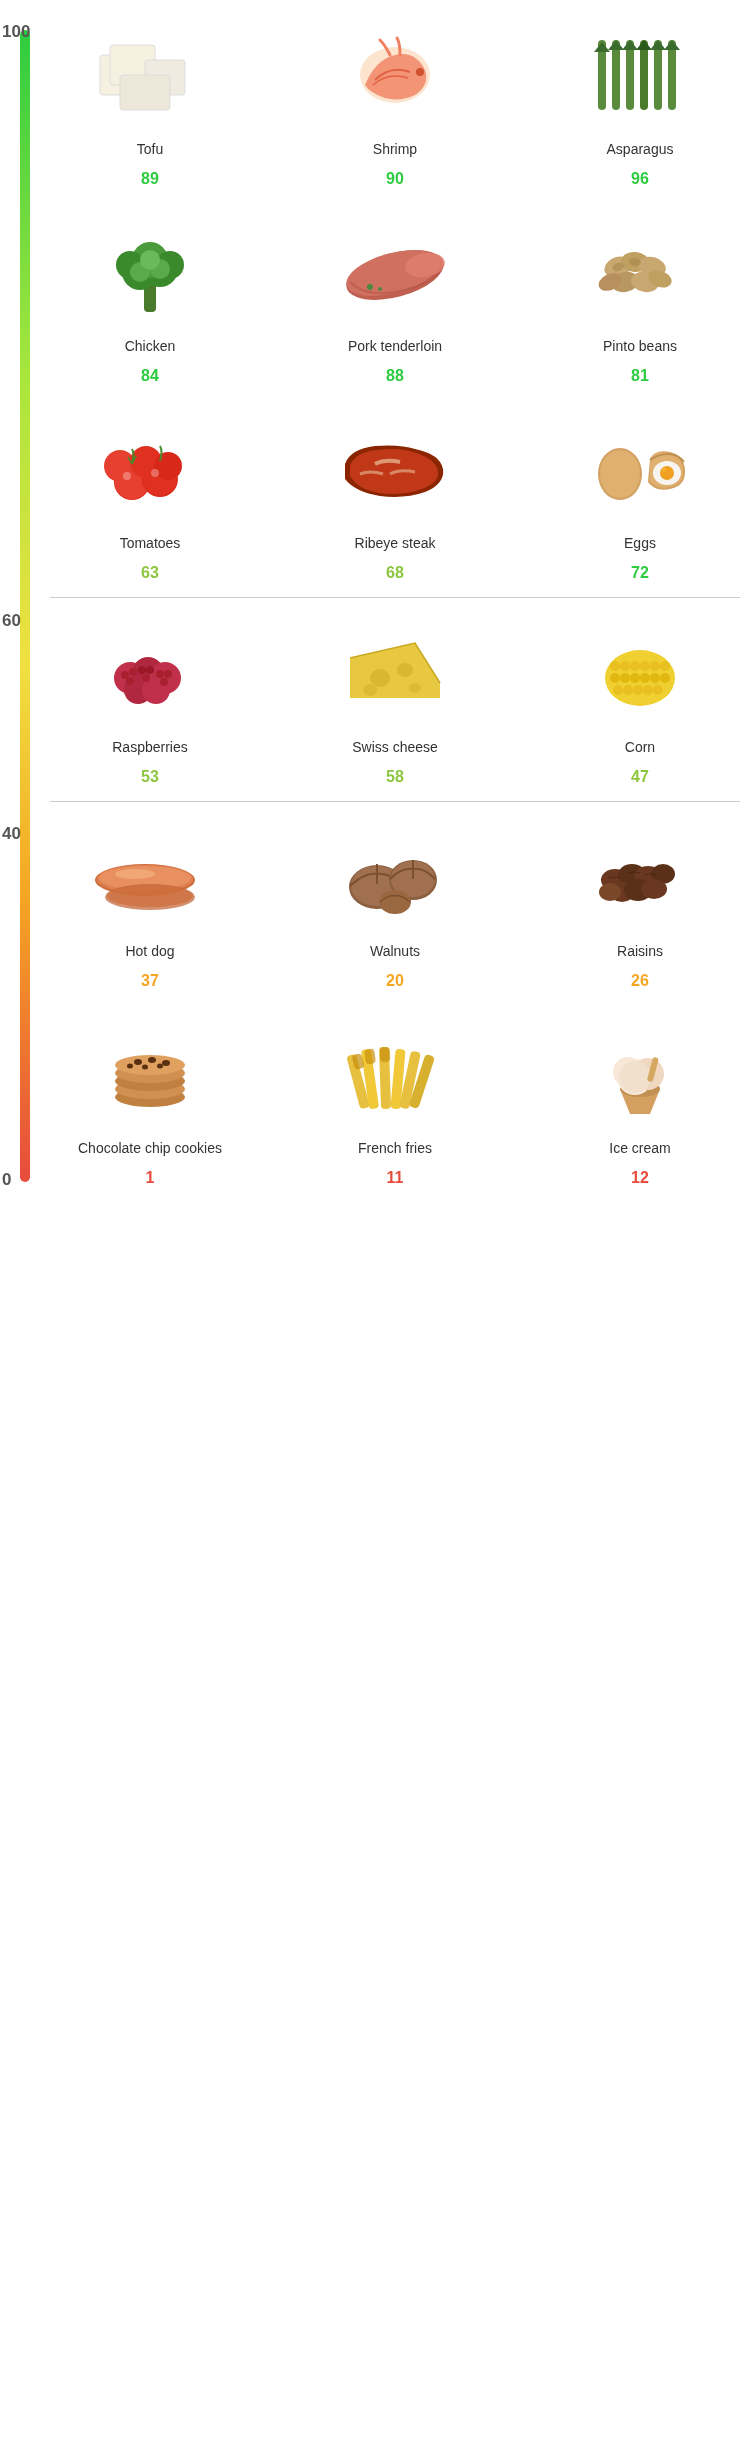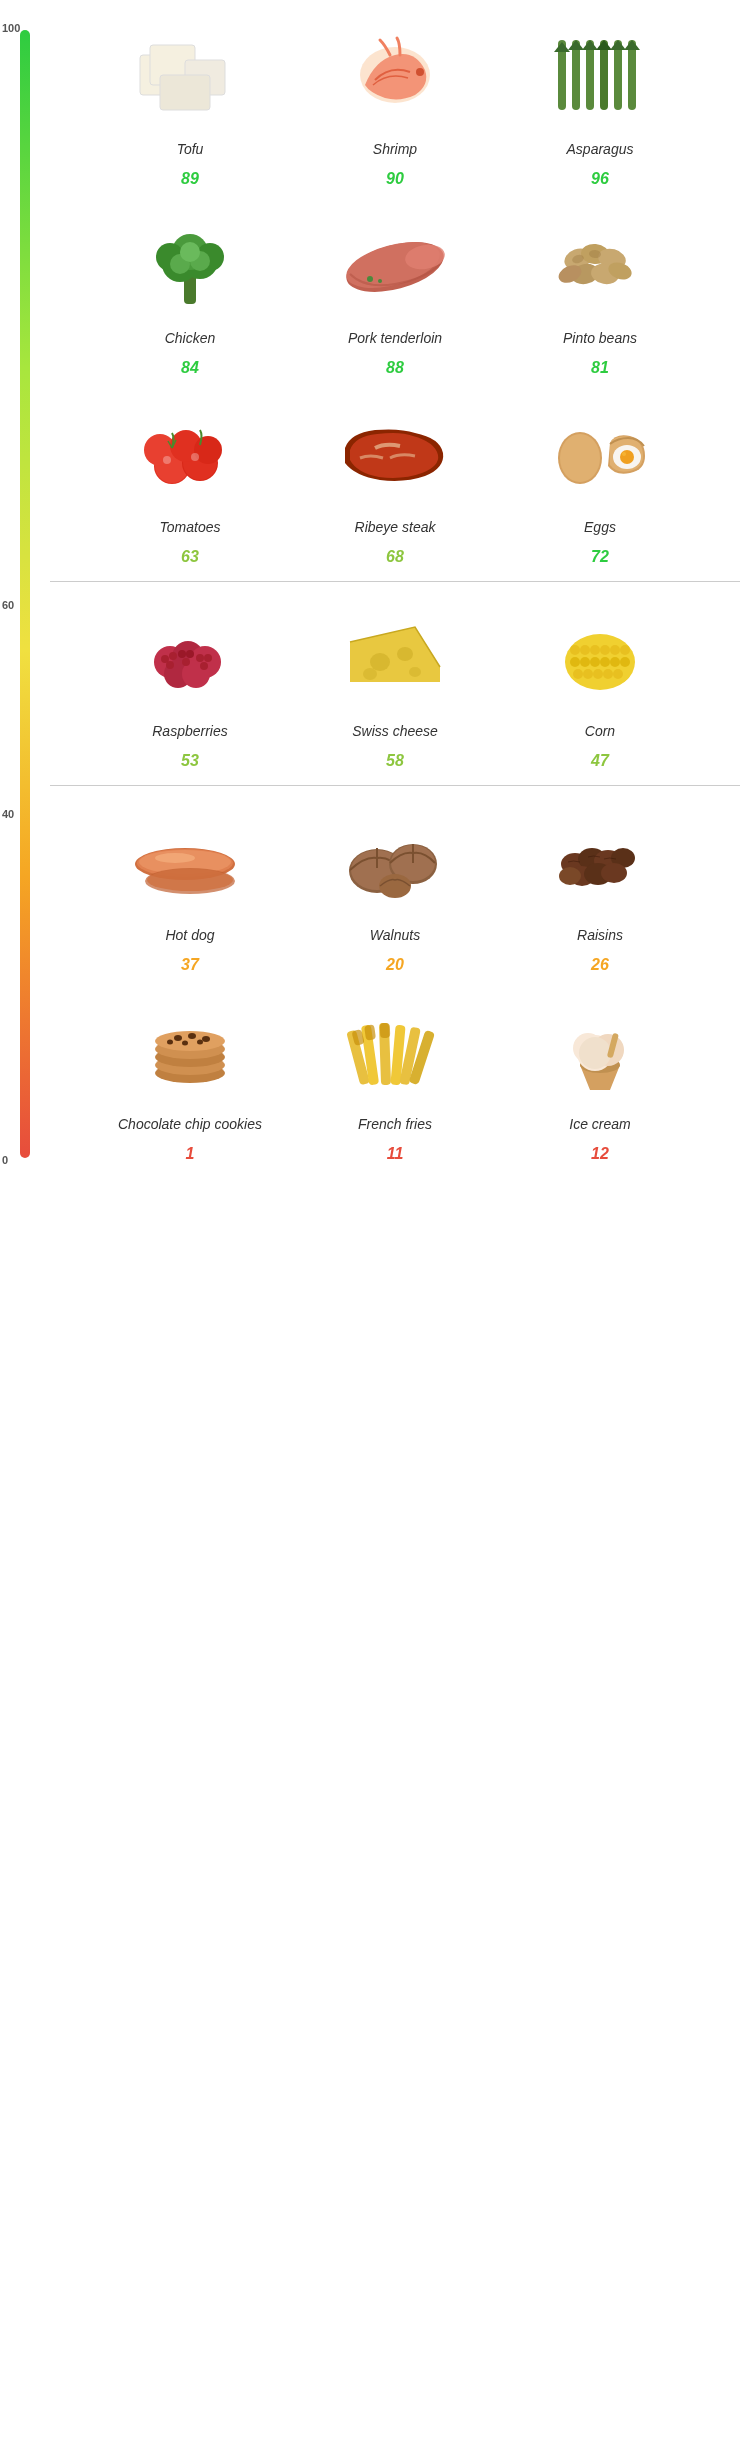--- a/index.html
+++ b/index.html
@@ -23,42 +23,41 @@
       left: 20px;
       top: 30px;
       bottom: 30px;
       width: 10px;
       border-radius: 5px;
       background: linear-gradient(to bottom, #2ecc40 0%, #a8e63d 30%, #f0e040 55%, #f5a623 75%, #e74c3c 100%);
     }
     .scale-label {
       position: absolute;
       left: 2px;
-      font-size: 11px;
+      font-size: 17px;
       font-weight: bold;
       color: #555;
     }
     .content-area {
       flex: 1;
       padding: 20px 10px 20px 10px;
     }
     .section {
       margin-bottom: 0;
     }
     .divider {
       border: none;
       border-top: 1px solid #ccc;
       margin: 10px 0 20px 0;
     }
     .grid {
       display: flex;
       flex-wrap: wrap;
-      justify-content: center;
-      gap: 16px 5px;
-      font-style: italic;
+      justify-content: space-between;
+      gap: 24px 5px;
     }
     .food-item {
       display: flex;
       flex-direction: column;
       align-items: center;
       width: 200px;
       text-align: center;
       padding: 5px;
     }
     .food-img {

